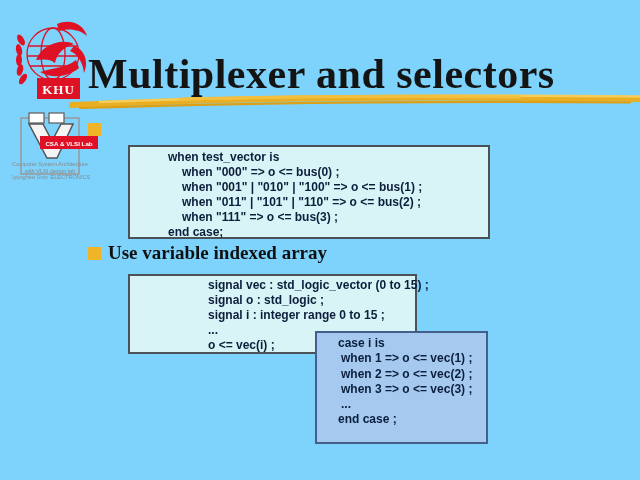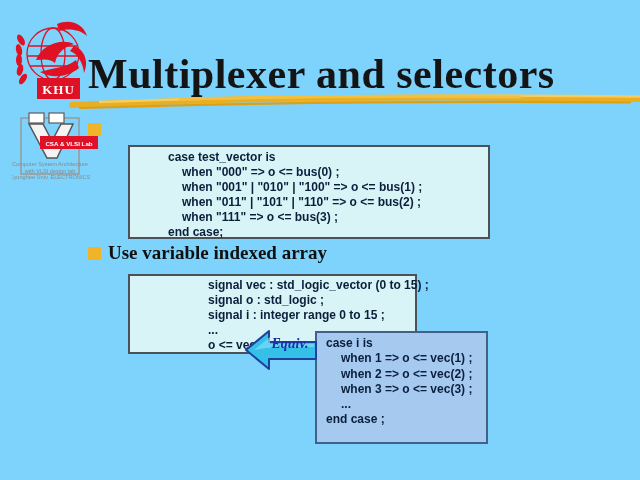--- a/index.html
+++ b/index.html
@@ -36,21 +36,21 @@
     box-sizing:border-box;color:#0B1E3C;font-weight:bold;font-size:12px;
   }
   .codebox .ln{padding-left:38px;line-height:15px;white-space:pre;}
   .codebox .ln.ind{padding-left:52px;}
   #box1{left:128px;top:145px;width:362px;height:94px;padding-top:3px;}
   #box2{left:128px;top:274px;width:289px;height:80px;padding-top:2px;z-index:1;padding-left:40px;}
   #box3{
     left:315px;top:331px;width:173px;height:113px;padding-top:3px;
     background:#A6CAEF;border-color:#44608A;z-index:3;
   }
-  #box3 .ln{padding-left:9px;line-height:15.3px;}
+  #box3 .ln{padding-left:21px;line-height:15.3px;}
   #box3 .ln.ind{padding-left:24px;}
 
   
   .equiv-arrow{position:absolute;left:244px;top:328px;width:74px;height:45px;z-index:4;}
   .equiv-text{
     position:absolute;left:22px;top:8px;width:48px;text-align:center;
     font-family:"Liberation Serif",serif;font-style:italic;font-weight:bold;
     font-size:14px;color:#1B2FA6;
   }
 </style>
@@ -109,21 +109,21 @@
       <text x="38" y="64.5">with VLSI design lab</text>
       <text x="38" y="71">Kyunghee Univ. ELECTRONICS</text>
     </g>
   </svg>
 
   <div class="bullet-row" style="top:118px;">
     <span class="bullet-sq"></span>
   </div>
 
   <div class="codebox" id="box1">
-    <div class="ln">case test_vector is</div>
+    <div class="ln">when test_vector is</div>
     <div class="ln ind">when "000" =&gt; o &lt;= bus(0) ;</div>
     <div class="ln ind">when "001" | "010" | "100" =&gt; o &lt;= bus(1) ;</div>
     <div class="ln ind">when "011" | "101" | "110" =&gt; o &lt;= bus(2) ;</div>
     <div class="ln ind">when "111" =&gt; o &lt;= bus(3) ;</div>
     <div class="ln">end case;</div>
   </div>
 
   <div class="bullet-row" style="top:242px;">
     <span class="bullet-sq"></span>
     <span class="bullet-text">Use variable indexed array</span>
@@ -139,21 +139,14 @@
 
   <div class="codebox" id="box3">
     <div class="ln">case i is</div>
     <div class="ln ind">when 1 =&gt; o &lt;= vec(1) ;</div>
     <div class="ln ind">when 2 =&gt; o &lt;= vec(2) ;</div>
     <div class="ln ind">when 3 =&gt; o &lt;= vec(3) ;</div>
     <div class="ln ind">...</div>
     <div class="ln">end case ;</div>
   </div>
 
-  <div class="equiv-arrow">
-    <svg width="74" height="45" viewBox="0 0 74 45">
-      <polygon points="2,22 25,3 25,14 72,14 72,31 25,31 25,41" fill="#35C0E8" stroke="#1E40A0" stroke-width="2" stroke-linejoin="round"></polygon>
-      <polygon points="10,22 26,9 26,16 70,16 70,19 22,20" fill="#7FDCF6" opacity="0.7"></polygon>
-    </svg>
-    <span class="equiv-text">Equiv.</span>
-  </div>
 
 </div>
 
 </body></html>

